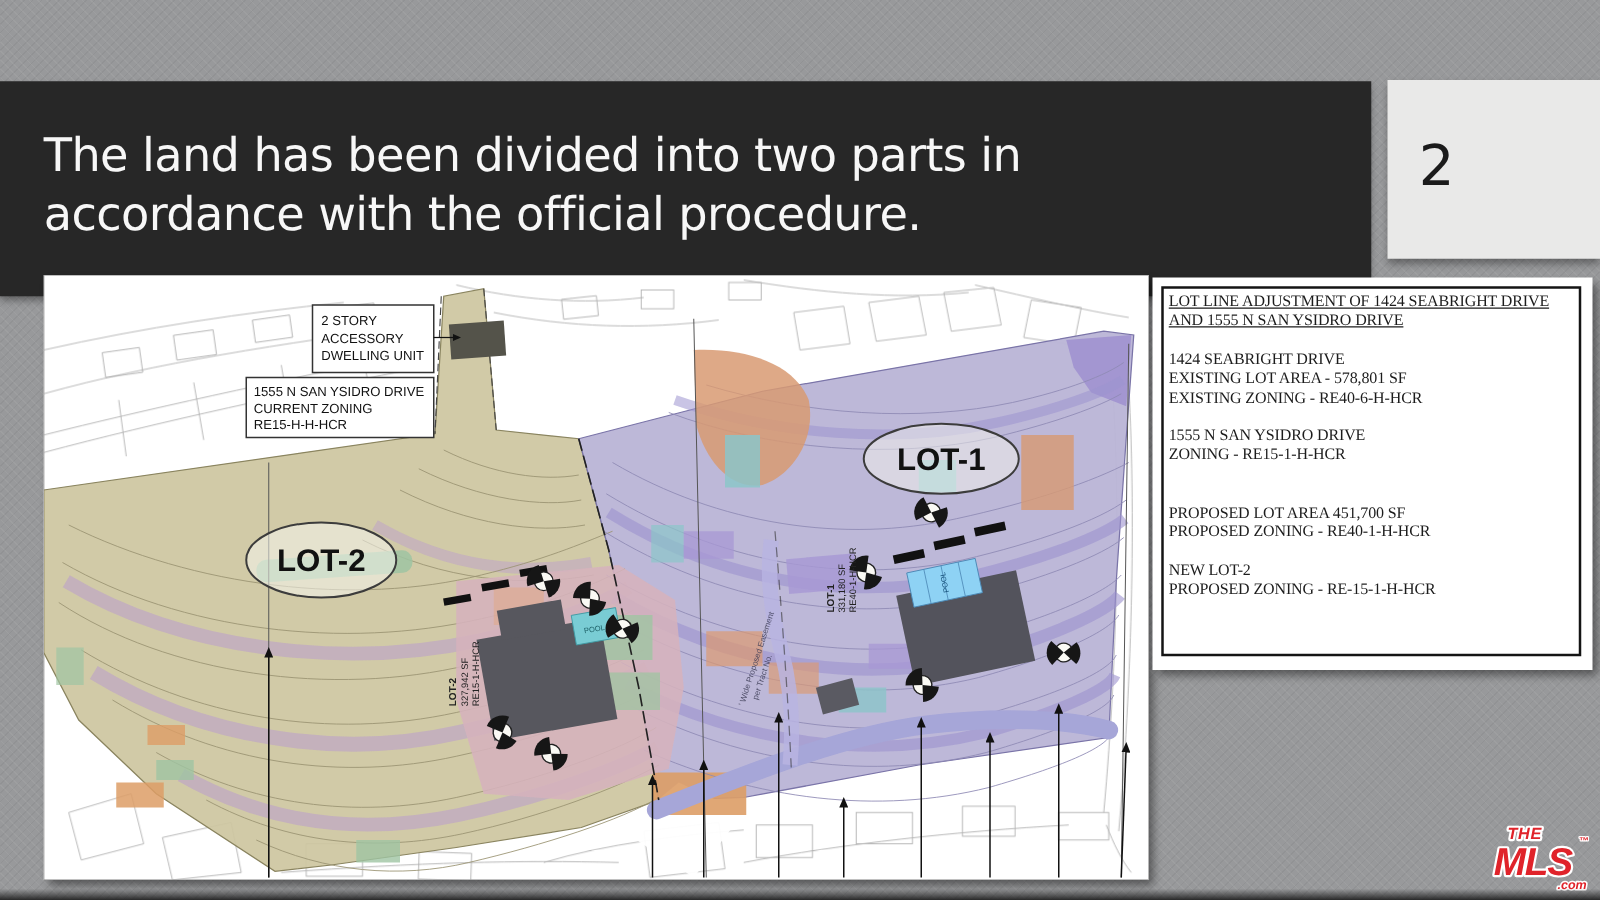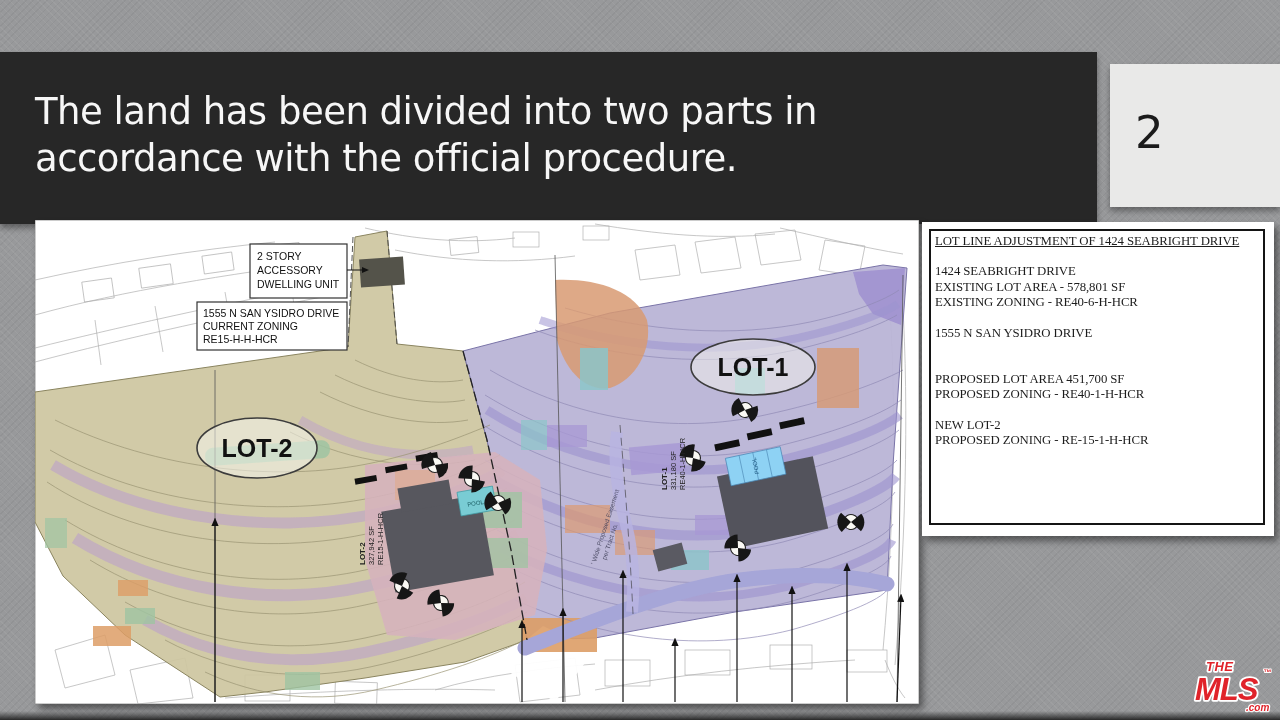--- a/index.html
+++ b/index.html
@@ -5,21 +5,21 @@
   html,body{margin:0;padding:0;background:#6f7072;}
   .slide{
     position:relative;width:1280px;height:720px;overflow:hidden;
     background-color:#98999b;
     background-image:
       repeating-linear-gradient(45deg, rgba(255,255,255,.055) 0 1px, transparent 1px 5px),
       repeating-linear-gradient(-45deg, rgba(0,0,0,.045) 0 1px, transparent 1px 5px);
     font-family:"Liberation Sans", sans-serif;
   }
   .title-bar{
-    position:absolute;left:0;top:52px;width:1097px;height:172px;
+    position:absolute;left:0;top:65px;width:1097px;height:172px;
     background:#272727;box-shadow:0 4px 6px rgba(0,0,0,.38);
   }
   .title-text{
     position:absolute;left:35px;top:36px;
     color:#f7f7f7;font-family:"DejaVu Sans", sans-serif;
     font-size:37px;line-height:47px;letter-spacing:-.5px;font-weight:400;
     white-space:nowrap;
   }
   .page-box{
     position:absolute;left:1110px;top:64px;width:170px;height:143px;
@@ -299,26 +299,28 @@
         <text x="168" y="97" font-size="10.5" fill="#111">1555 N SAN YSIDRO DRIVE</text>
         <text x="168" y="110" font-size="10.5" fill="#111">CURRENT ZONING</text>
         <text x="168" y="123" font-size="10.5" fill="#111">RE15-H-H-HCR</text>
       </g>
     </svg>
   </div>
 
   <div class="info-panel">
     <div class="info-border">
       <div class="hd">LOT LINE ADJUSTMENT OF 1424 SEABRIGHT DRIVE</div>
+      <div class="hd">AND 1555 N SAN YSIDRO DRIVE</div>
       <div class="gap"></div>
       <div>1424 SEABRIGHT DRIVE</div>
       <div>EXISTING LOT AREA -  578,801 SF</div>
       <div>EXISTING ZONING - RE40-6-H-HCR</div>
       <div class="gap"></div>
       <div>1555 N SAN YSIDRO DRIVE</div>
+      <div>ZONING - RE15-1-H-HCR</div>
       <div class="gap2"></div>
       <div>PROPOSED LOT AREA  451,700 SF</div>
       <div>PROPOSED ZONING - RE40-1-H-HCR</div>
       <div class="gap"></div>
       <div>NEW LOT-2</div>
       <div>PROPOSED ZONING - RE-15-1-H-HCR</div>
     </div>
   </div>
 
   <div class="mls-logo">

